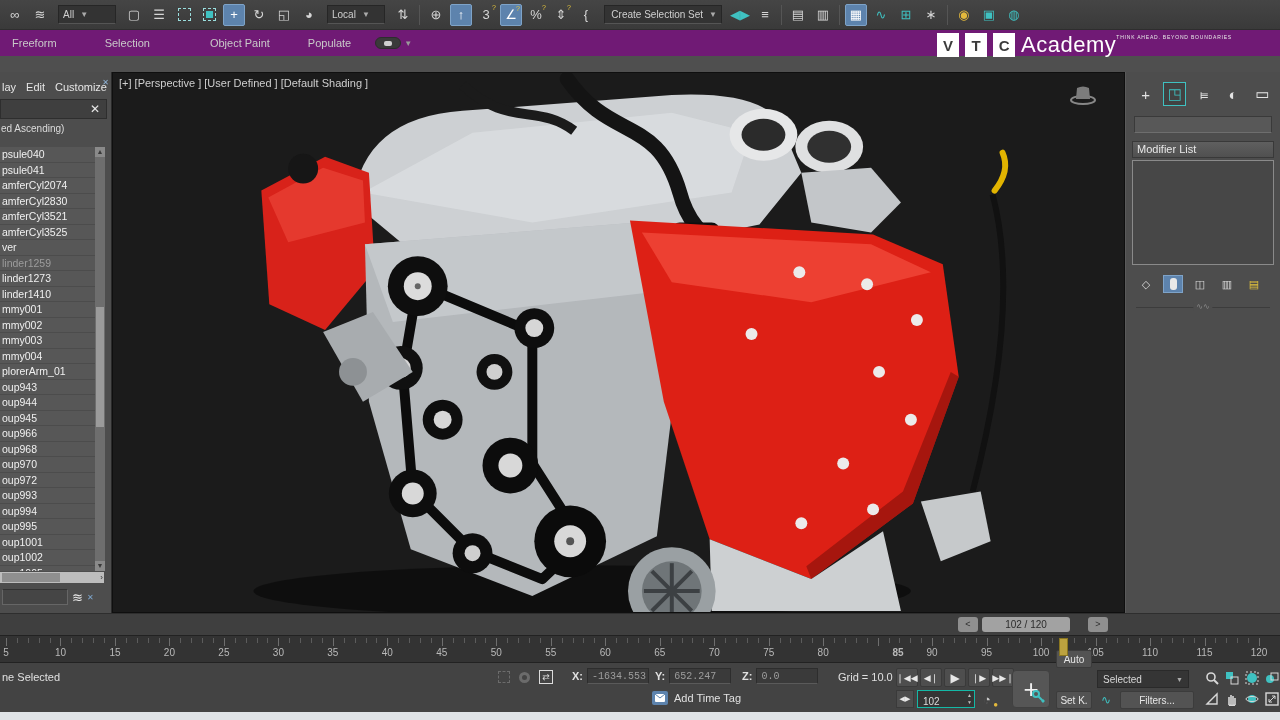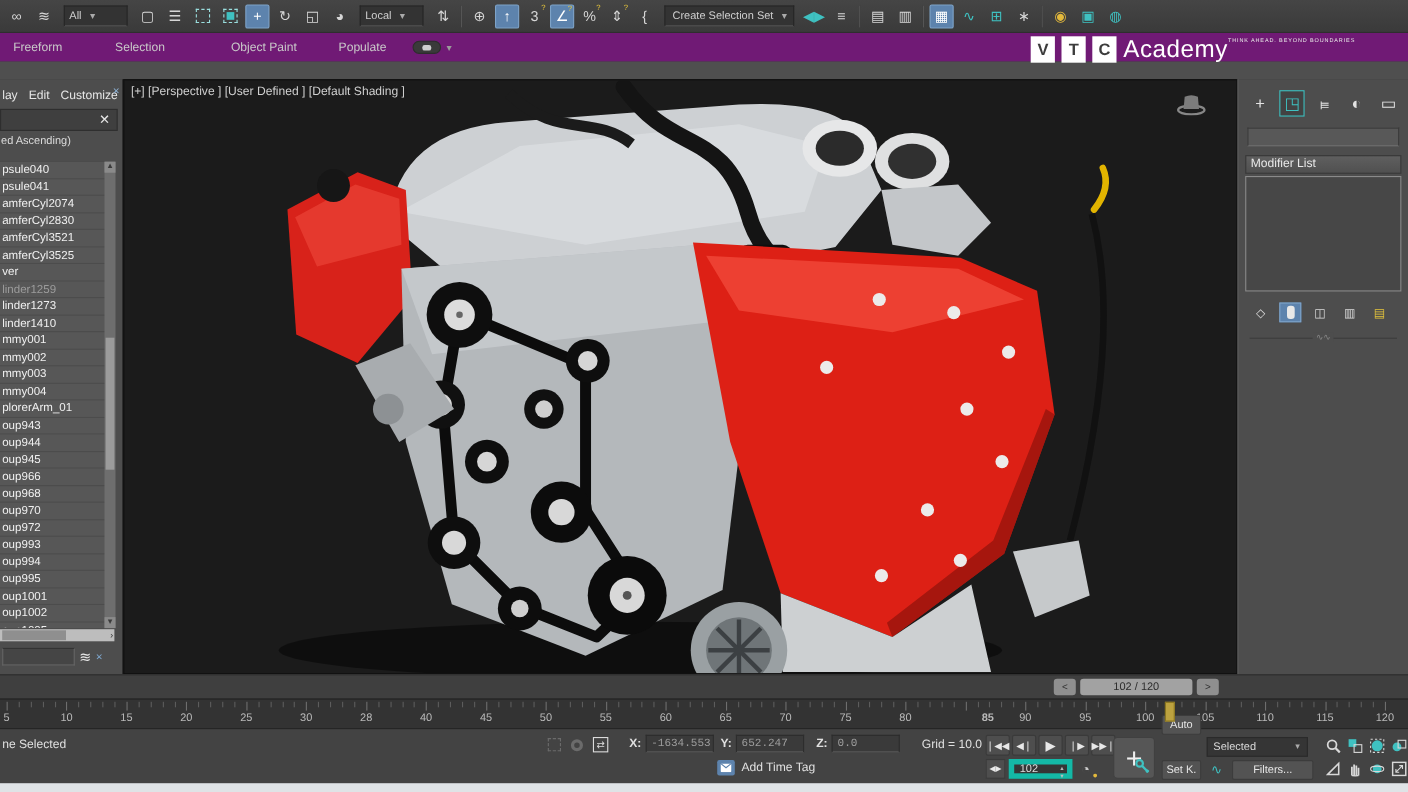--- a/index.html
+++ b/index.html
@@ -102,21 +102,21 @@
   .cp-sepline span { position:absolute; top:-6px; left:50%; transform:translateX(-50%);
     color:#8c8c8c; font-size:8px; background:#4d4d4d; padding:0 3px; }
 
   
   .substrip { position:absolute; left:0; top:613px; width:1280px; height:22px; background:#3f3f3f;
     border-top:1px solid #2e2e2e; }
   .fr-nav { position:absolute; top:3px; height:15px; background:#8f8f8f; color:#2e2e2e;
     font-size:9px; line-height:15px; text-align:center; border-radius:3px; }
   .fr-prev { left:958px; width:20px; }
   .fr-next { left:1088px; width:20px; }
-  .fr-pill { position:absolute; left:982px; top:3px; width:102px; height:15px; background:#a2a2a2;
+  .fr-pill { position:absolute; left:982px; top:3px; width:88px; height:15px; background:#a2a2a2;
     border-radius:3px; color:#2c2c2c; font-size:10px; line-height:15px; text-align:center; }
 
   
   .timeline { position:absolute; left:0; top:635px; width:1280px; height:28px; background:#333;
     border-top:1px solid #222; border-bottom:1px solid #222; }
   .tick { position:absolute; top:2px; width:1px; background:#5c5c5c; }
   .tick.major { background:#6e6e6e; }
   .tl-label { position:absolute; top:11px; width:24px; margin-left:-12px; text-align:center;
     color:#b9b9b9; font-size:10px; }
   .tl-slider { position:absolute; top:2px; width:9px; height:18px; background:#bca23f;
@@ -143,22 +143,22 @@
 
   
   .playback { position:absolute; left:896px; top:668px; display:grid;
     grid-template-columns:repeat(5,22px); gap:2px; }
   .pb { height:19px; background:#4e4e4e; border:1px solid #3a3a3a; color:#e8e8e8; font-size:9px;
     display:flex; align-items:center; justify-content:center; border-radius:2px; }
   .pb.play { font-size:12px; }
   .pbrow2 { position:absolute; left:896px; top:690px; display:flex; gap:3px; align-items:center; }
   .keymode { width:18px; height:18px; background:#4e4e4e; border:1px solid #3a3a3a; color:#e8e8e8;
     font-size:7px; display:flex; align-items:center; justify-content:center; }
-  .framefield { width:58px; height:18px; background:#353535; border:5px solid #14b8a6; color:#dcdcdc;
-    font-size:10px; display:flex; align-items:center; padding-left:5px; position:relative; }
+  .framefield { width:58px; height:18px; background:#353535; border:1px solid #14b8a6; color:#dcdcdc;
+    font-size:10px; display:flex; align-items:flex-end; padding-left:5px; position:relative; }
   .framefield .spin { position:absolute; right:2px; top:1px; display:flex; flex-direction:column;
     color:#bdbdbd; font-size:5px; line-height:7px; }
   .clockico { width:18px; height:18px; color:#c9c9c9; font-size:13px; display:flex;
     align-items:center; justify-content:center; position:relative; }
   .clockico .g { position:absolute; right:-2px; bottom:-1px; color:#e3b93c; font-size:8px; }
   .bigkey { position:absolute; left:1012px; top:670px; width:38px; height:38px; background:#565656;
     border:1px solid #404040; border-radius:4px; display:flex; align-items:center; justify-content:center; }
   .bigkey .plus { color:#f0f0f0; font-size:26px; line-height:26px; }
   .bigkey svg { position:absolute; right:3px; bottom:3px; }
   .autobtn { position:absolute; left:1056px; top:650px; width:36px; height:18px; }
@@ -547,21 +547,21 @@
       <div class="tick" style="left: 245.704px; height: 5px;"></div>
       <div class="tick" style="left: 256.6px; height: 5px;"></div>
       <div class="tick" style="left: 267.496px; height: 5px;"></div>
       <div class="tick major" style="left: 278.391px; height: 8px;"></div>
       <div class="tl-label" style="left: 278.391px;">30</div>
       <div class="tick" style="left: 289.287px; height: 5px;"></div>
       <div class="tick" style="left: 300.183px; height: 5px;"></div>
       <div class="tick" style="left: 311.078px; height: 5px;"></div>
       <div class="tick" style="left: 321.974px; height: 5px;"></div>
       <div class="tick major" style="left: 332.87px; height: 8px;"></div>
-      <div class="tl-label" style="left: 332.87px;">28</div>
+      <div class="tl-label" style="left: 332.87px;">35</div>
       <div class="tick" style="left: 343.765px; height: 5px;"></div>
       <div class="tick" style="left: 354.661px; height: 5px;"></div>
       <div class="tick" style="left: 365.557px; height: 5px;"></div>
       <div class="tick" style="left: 376.452px; height: 5px;"></div>
       <div class="tick major" style="left: 387.348px; height: 8px;"></div>
       <div class="tl-label" style="left: 387.348px;">40</div>
       <div class="tick" style="left: 398.243px; height: 5px;"></div>
       <div class="tick" style="left: 409.139px; height: 5px;"></div>
       <div class="tick" style="left: 420.035px; height: 5px;"></div>
       <div class="tick" style="left: 430.93px; height: 5px;"></div>

